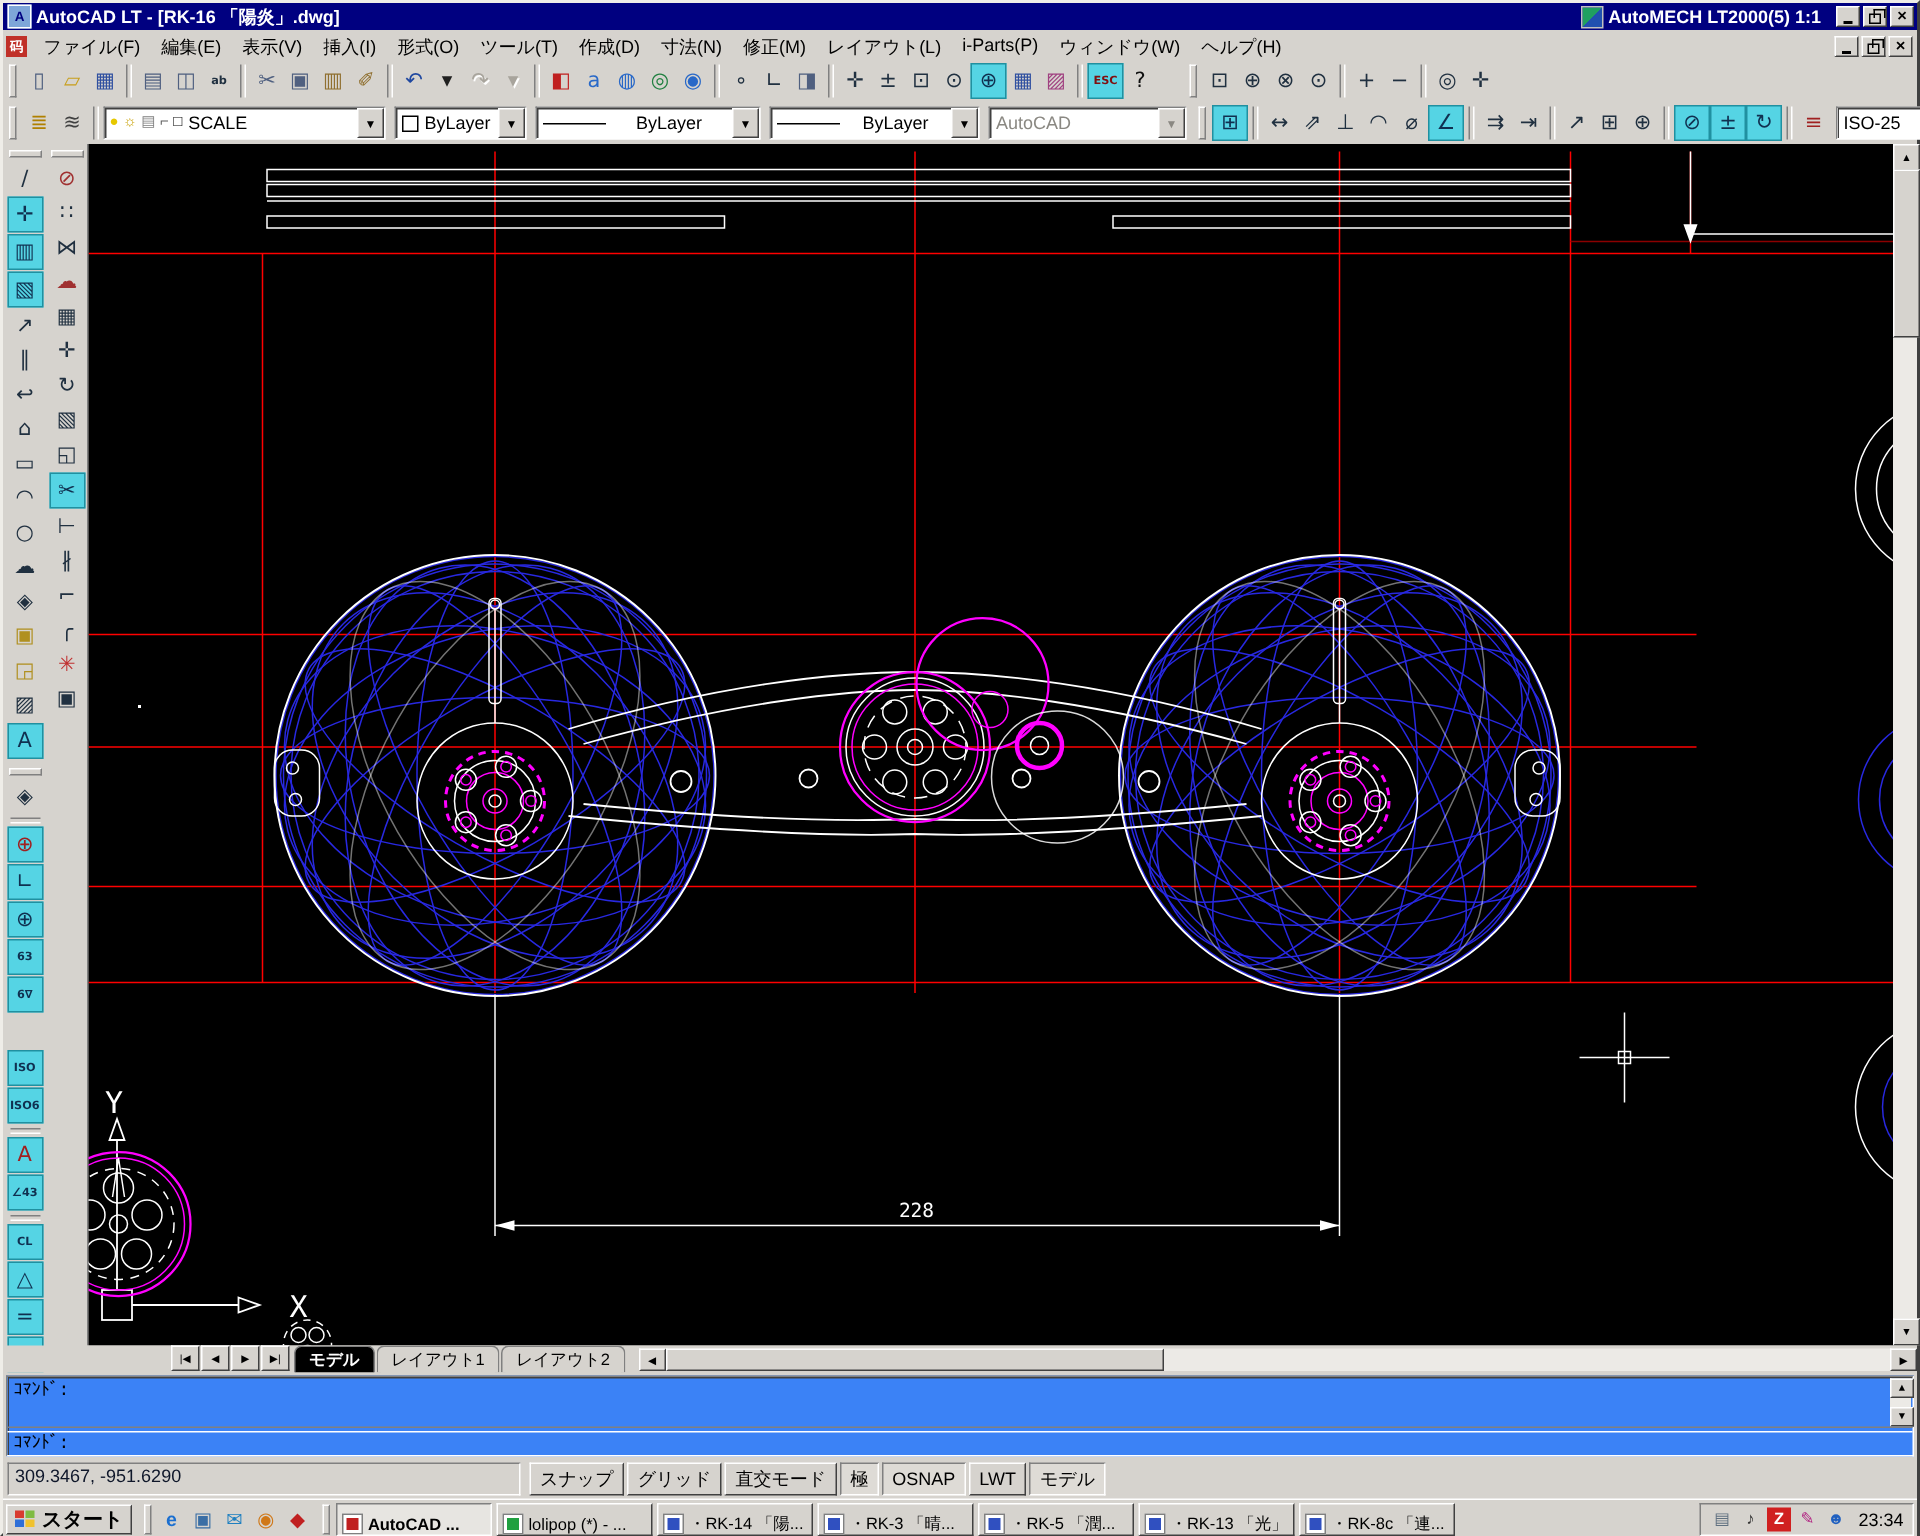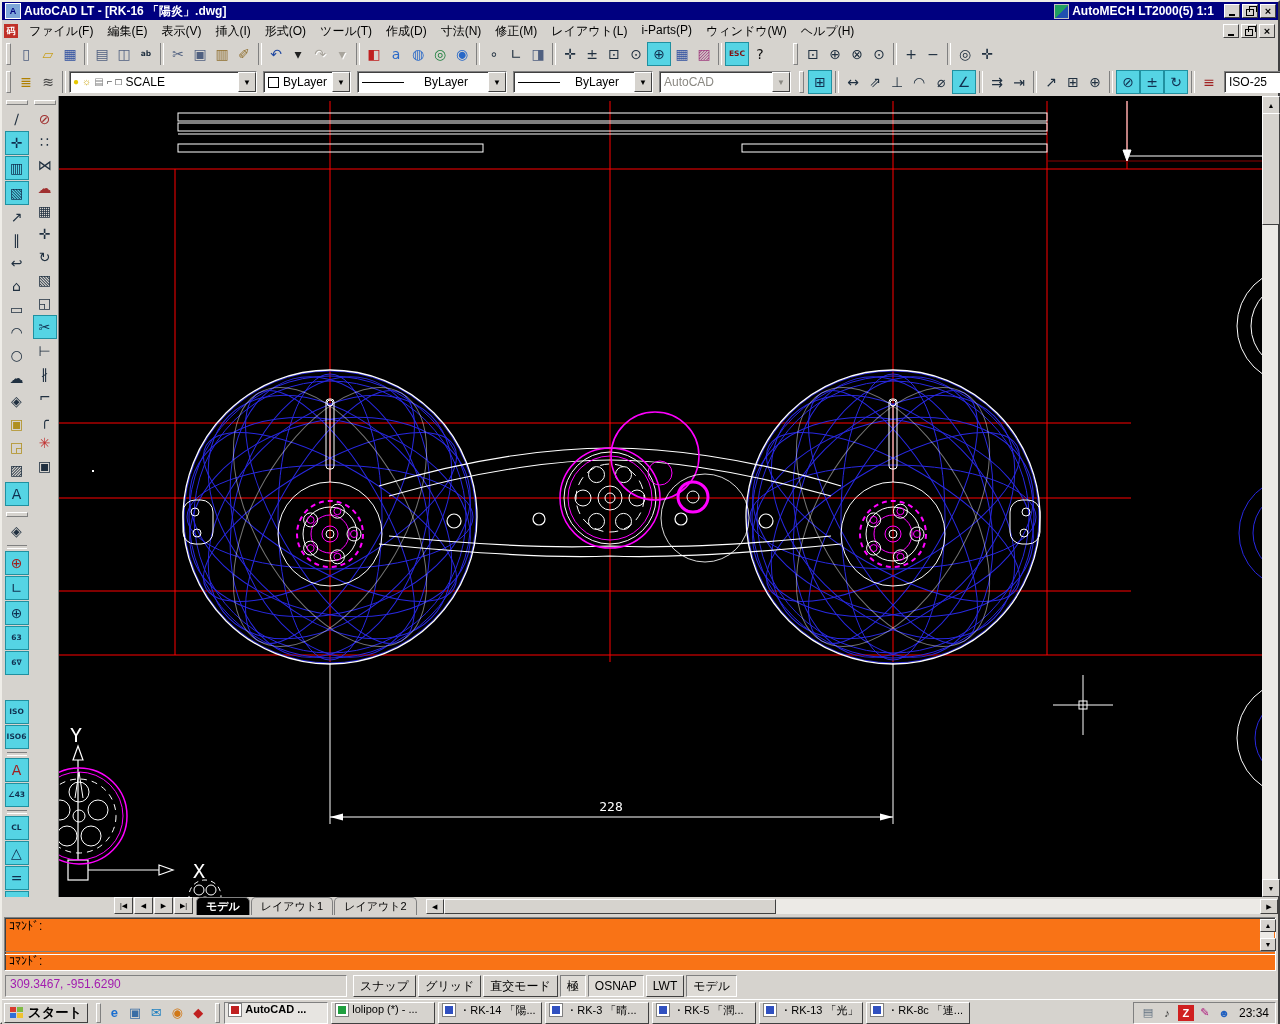--- a/index.html
+++ b/index.html
@@ -74,45 +74,45 @@
   .tnav{width:17px;height:15px;margin:0 1px 1px 0;font-size:7px}
   #tabs{display:flex;align-items:flex-end;margin-left:2px}
   .tab{padding:1px 9px 1px;border:1px solid #808080;border-bottom:none;border-top-left-radius:5px;border-top-right-radius:5px;background:#d6d3ce;font-size:11px;margin-right:1px;white-space:nowrap}
   .tab.active{background:#000;color:#fff;font-weight:bold}
   #hscroll{flex:1;height:15px;margin:0 0 1px 8px;background:#eceae6;display:flex;align-items:stretch}
   #hs-thumb{width:330px;background:#d6d3ce;border:1px solid;border-color:#fff #404040 #404040 #fff}
   #hscroll .sb-btn{width:16px}
 
   
   #cmd{position:absolute;left:0;top:913px;right:0;height:58px;background:#d6d3ce;padding:2px}
-  #cmd-inner{position:relative;height:52px;background:#f97316;border:1px solid;border-color:#808080 #fff #fff #808080;box-shadow:inset 1px 1px 0 #404040;
-             font-family:Liberation Sans, sans-serif;font-size:12px}
+  #cmd-inner{position:relative;height:52px;background:#3b82f6;border:1px solid;border-color:#808080 #fff #fff #808080;box-shadow:inset 1px 1px 0 #404040;
+             font-family:Liberation Mono, monospace;font-size:12px}
   .cmdline{position:absolute;left:4px;right:20px;height:15px;white-space:nowrap;overflow:hidden}
   #cl0{top:1px}#cl1{top:16px}
   #cmd-sep{position:absolute;left:0;right:0;top:33px;height:2px;border-top:1px solid #808080;border-bottom:1px solid #fff}
   #cl2{top:36px}
   #cmd-sb{position:absolute;right:1px;top:1px;width:14px;height:32px;background:#eceae6}
   #cmd-sb .sb-btn{width:14px;height:11px}
 
   
   #status{position:absolute;left:0;top:971px;right:0;height:26px;display:flex;align-items:center;padding:0 3px;background:#d6d3ce}
-  #coords{width:332px;height:18px;border:1px solid;border-color:#808080 #fff #fff #808080;color:#a21caf;padding:1px 4px;margin-right:6px;font-size:12px}
+  #coords{width:332px;height:18px;border:1px solid;border-color:#808080 #fff #fff #808080;color:#0f172a;padding:1px 4px;margin-right:6px;font-size:12px}
   .stbtn{height:18px;border:1px solid;border-color:#fff #404040 #404040 #fff;background:#d6d3ce;padding:1px 6px;margin-right:2px;font-size:12px;display:inline-flex;align-items:center;white-space:nowrap}
   .stbtn.pressed{border-color:#808080 #fff #fff #808080;background:#dedbd6}
 
   
   #taskbar{position:absolute;left:0;top:997px;right:0;height:25px;background:#d6d3ce;border-top:1px solid #fff;display:flex;align-items:center;padding:0 2px}
   #startbtn{height:20px;border:1px solid;border-color:#fff #404040 #404040 #fff;background:#d6d3ce;display:inline-flex;align-items:center;font-weight:bold;padding:0 5px;margin-right:4px;flex:none}
   .flag{width:14px;height:12px;display:grid;grid-template-columns:6px 6px;grid-template-rows:5px 5px;gap:1px;margin-right:4px}
   .flag b{display:block}
   .tgrip{width:3px;height:18px;border:1px solid;border-color:#fff #808080 #808080 #fff;margin:0 4px;flex:none}
   #ql{display:flex;align-items:center;gap:3px;margin-right:4px}
   .qlic{width:18px;height:18px;display:inline-flex;align-items:center;justify-content:center;font-size:13px;font-weight:bold}
   #tasks{display:flex;align-items:center;gap:3px;flex:none}
-  .task{width:96px;height:20px;border:1px solid;border-color:#fff #404040 #404040 #fff;background:#d6d3ce;display:inline-flex;align-items:flex-start;padding:0 3px;font-size:11px;white-space:nowrap;overflow:hidden}
+  .task{width:96px;height:20px;border:1px solid;border-color:#fff #404040 #404040 #fff;background:#d6d3ce;display:inline-flex;align-items:flex-end;padding:0 3px;font-size:11px;white-space:nowrap;overflow:hidden}
   .task.active{border-color:#808080 #fff #fff #808080;background:#e7e5e1;font-weight:bold}
   .ticon{width:12px;height:12px;flex:none;margin-right:3px;border:1px solid #808080;background:#fff;position:relative}
   .ticon b{position:absolute;inset:2px}
   #tray{margin-left:auto;height:20px;border:1px solid;border-color:#808080 #fff #fff #808080;display:flex;align-items:center;padding:0 6px;gap:3px}
   .trayic{width:16px;height:16px;display:inline-flex;align-items:center;justify-content:center;font-size:11px;font-weight:bold}
   #clock{margin-left:4px;font-size:12px}
 </style>
 </head>
 <body>
 

